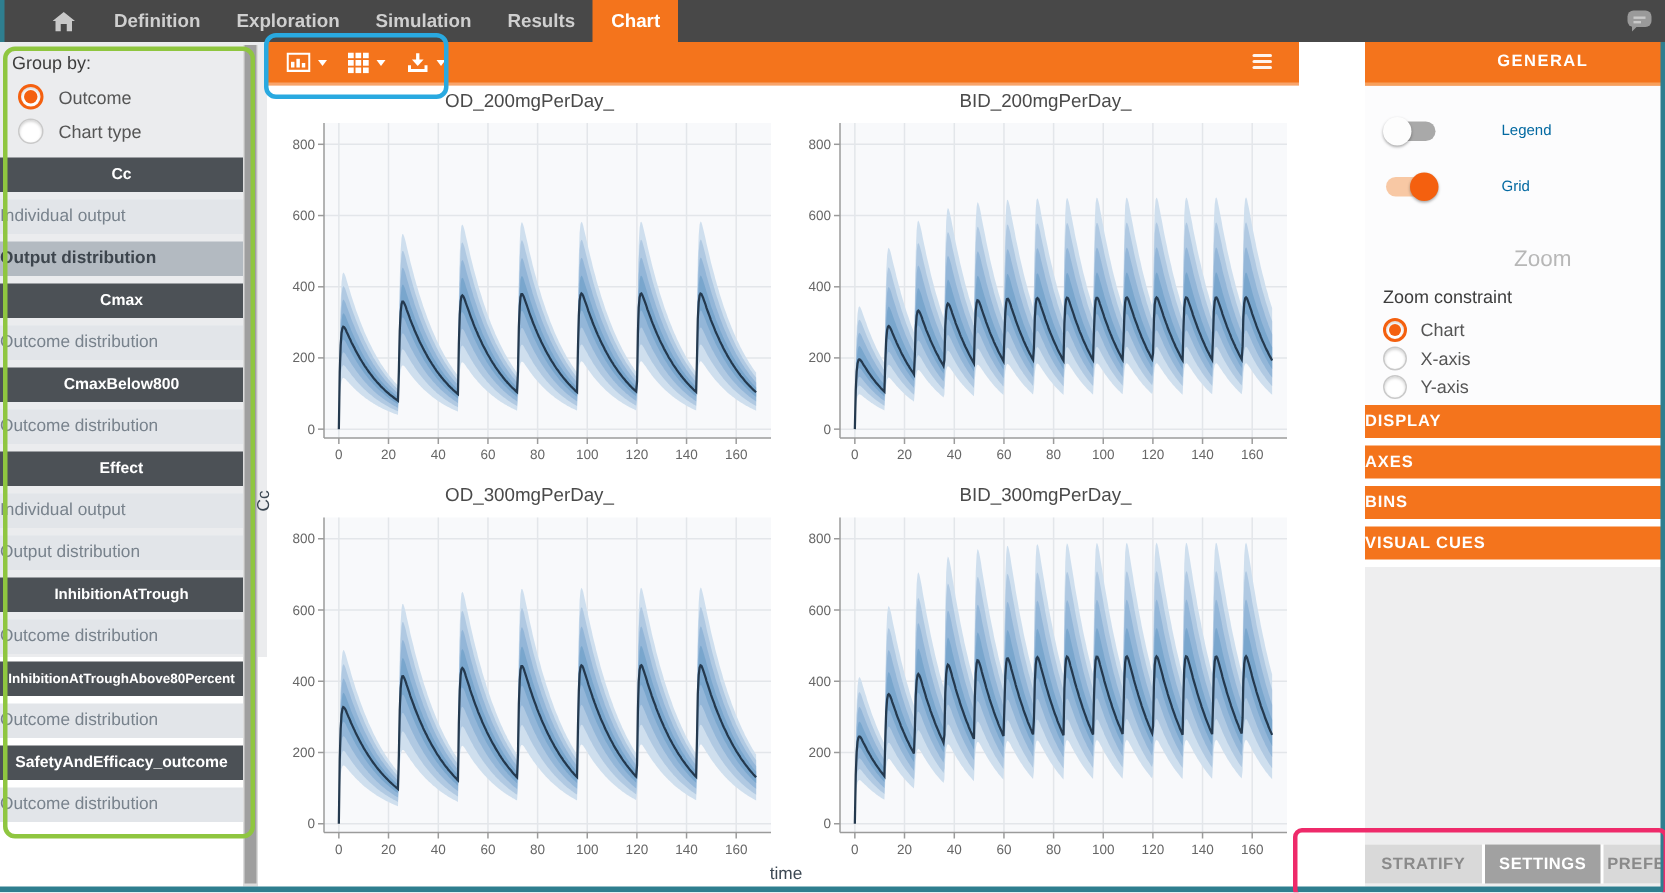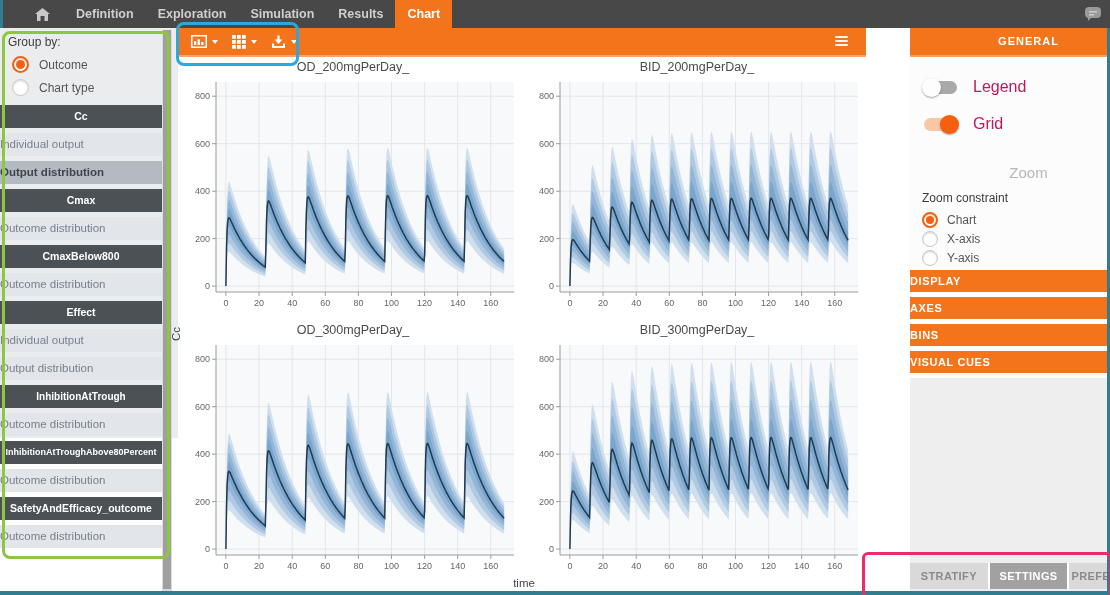--- a/index.html
+++ b/index.html
@@ -53,21 +53,21 @@
   .rpanel{position:absolute;left:910px;top:28px;width:237px;height:563px;background:#eeeeef;}
   .rp-white{position:absolute;left:0;top:29px;width:237px;height:318px;background:#fcfcfd;}
   .rp-header{position:absolute;left:0;top:0;width:237px;height:29px;line-height:27px;text-align:center;color:#fff;font-size:11px;font-weight:700;letter-spacing:1px;border-bottom:2px solid #f7a05c;box-sizing:border-box;cursor:pointer;}
   .toggle-row{position:absolute;left:14px;display:flex;align-items:center;gap:16px;height:20px;}
   .toggle{width:33px;height:13px;border-radius:7px;position:relative;cursor:pointer;}
   .toggle.off{background:#a9a9a9;}
   .toggle.on{background:#f8c8a4;}
   .knob{width:19px;height:19px;border-radius:50%;position:absolute;top:-3px;box-shadow:0 1px 2px rgba(0,0,0,0.35);}
   .toggle.off .knob{left:-2px;background:#fdfdfd;}
   .toggle.on .knob{right:-2px;background:#f4600f;}
-  .toggle-row span{font-size:16px;color:#be185d;}
+  .toggle-row span{font-size:10px;color:#0369a1;margin-left:28px;}
   .zoom-title{position:absolute;left:0;top:136px;width:237px;text-align:center;font-size:15px;color:#b7b7b7;}
   .zc-label{position:absolute;left:12px;top:163px;font-size:12px;color:#3c3c3c;}
   .rad-row{position:absolute;left:12px;display:flex;align-items:center;gap:9px;height:18px;cursor:pointer;}
   .rad-row span{font-size:12px;color:#555;}
   .rad{width:16px;height:16px;border-radius:50%;box-sizing:border-box;background:#fff;border:1px solid #c9c9c9;box-shadow:inset 0 1px 2px rgba(0,0,0,0.18);position:relative;flex:0 0 auto;}
   .rad.sel{border:2px solid #f4600f;}
   .rad.sel::after{content:"";position:absolute;inset:2px;border-radius:50%;background:#f4600f;}
   .rad17{width:17px;height:17px;}
   .rp-buttons{position:absolute;left:0;top:242px;width:237px;background:#fff;}
   .rp-btn{height:22px;line-height:22px;text-align:left;color:#fff;font-size:11px;font-weight:700;letter-spacing:0.6px;margin-bottom:5px;cursor:pointer;}

